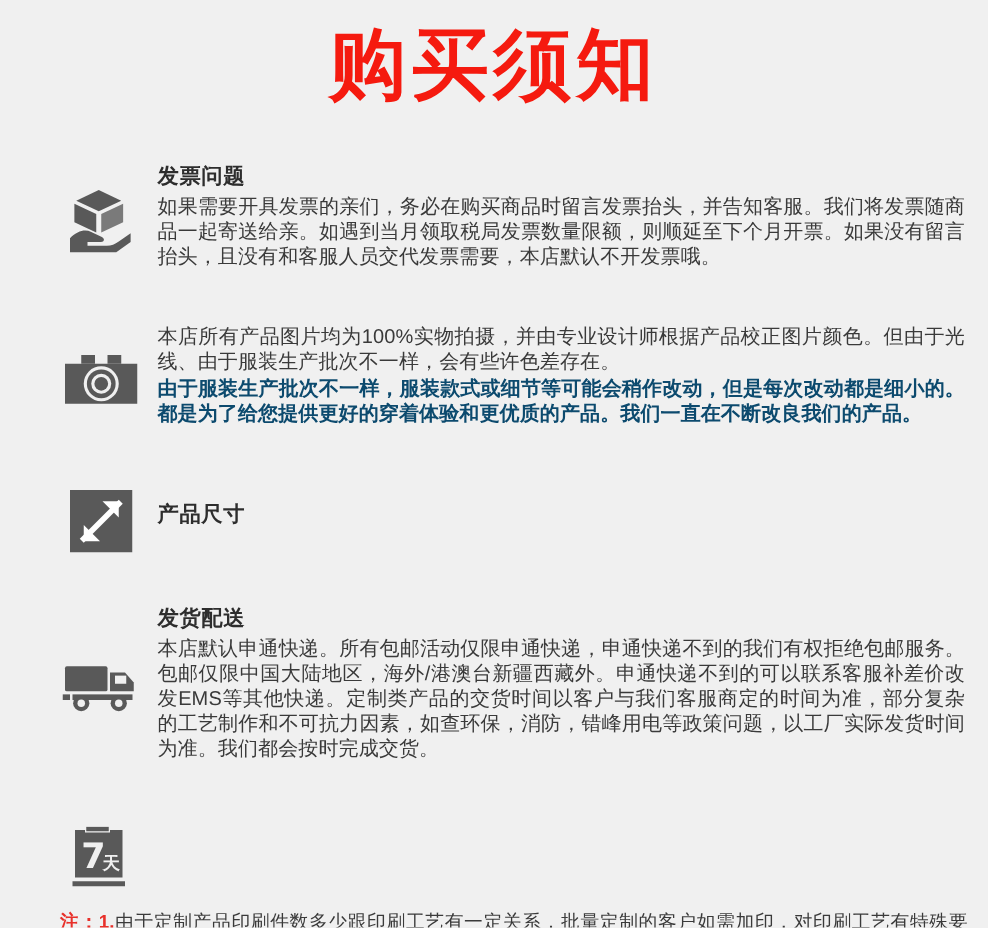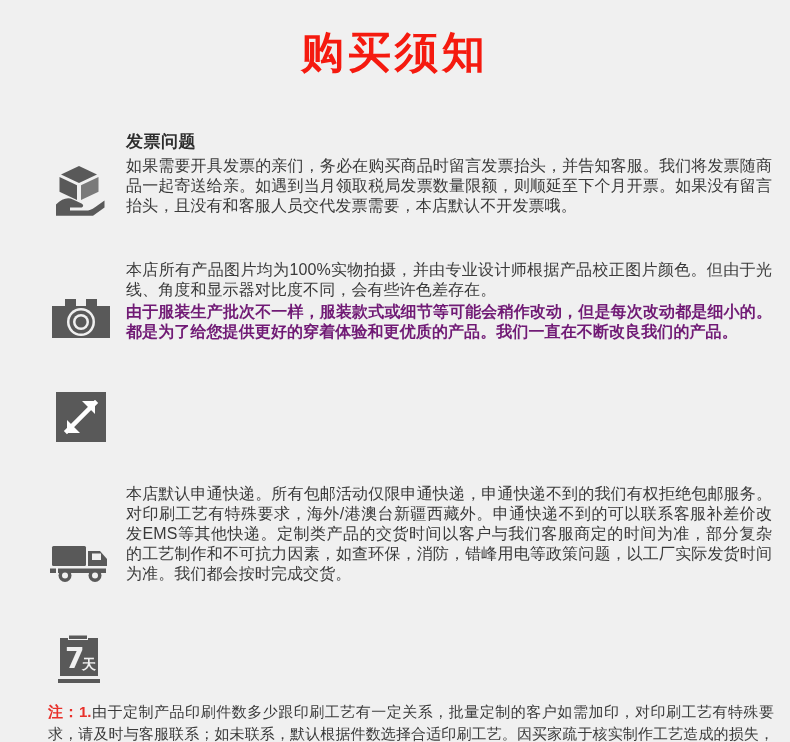--- a/index.html
+++ b/index.html
@@ -22,36 +22,36 @@
     box-sizing: border-box;
   }
 
   
   .title-wrap {
     text-align: center;
     padding-top: 16px;
   }
   .title {
     display: inline-block;
-    font-size: 43px;
+    font-size: 62px;
     line-height: 72px;
     font-weight: bold;
     color: #f51a0f;
     letter-spacing: 4px;
     font-family: "DejaVu Sans", "Liberation Sans", sans-serif;
   }
 
   
   .sections {
     margin-top: 22px;
     padding: 0 14px 0 36px;
   }
   .section {
     display: flex;
-    align-items: flex-end;
+    align-items: center;
     margin-bottom: 13px;
     margin-top: 42px;
   }
   .icon-cell {
     width: 90px;
     min-width: 90px;
     padding-top: 6px;
     display: flex;
     justify-content: center;
     align-items: flex-start;
@@ -72,21 +72,21 @@
   }
   .sec-para {
     font-size: 16px;
     line-height: 20px;
     color: #3a3a3a;
     margin: 0 0 2px 0;
     text-align: justify;
     letter-spacing: 0.1px;
   }
   .sec-para.red {
-    color: #701a75;
+    color: #0c4a6e;
     font-weight: bold;
   }
   .inline-red {
     color: #e8302a;
     font-weight: bold;
   }
 
   
   .footer {
     margin-top: 6px;
@@ -141,58 +141,60 @@
             <path d="M13 3 L24 3 L24 10 L13 10 Z"></path>
             <path d="M34 3 L45 3 L45 10 L34 10 Z"></path>
             <circle cx="29" cy="26" r="14" fill="#f0f0f0"></circle>
             <circle cx="29" cy="26" r="11.5" fill="#595959"></circle>
             <circle cx="29" cy="26" r="8" fill="#f0f0f0"></circle>
             <circle cx="29" cy="26" r="5.5" fill="#595959"></circle>
           </g>
         </svg>
       </div>
       <div class="body-cell">
-        <p class="sec-para">本店所有产品图片均为100%实物拍摄，并由专业设计师根据产品校正图片颜色。但由于光线、角度和显示器对比度不同，会有些许色差存在。</p>
+        <p class="sec-para">本店所有产品图片均为100%实物拍摄，并由专业设计师根据产品校正图片颜色。但由于光线、由于服装生产批次不一样，会有些许色差存在。</p>
         <p class="sec-para red">由于服装生产批次不一样，服装款式或细节等可能会稍作改动，但是每次改动都是细小的。都是为了给您提供更好的穿着体验和更优质的产品。我们一直在不断改良我们的产品。</p>
       </div>
     </div>
 
     <div class="section">
       <div class="icon-cell">
         <svg width="50" height="50" viewBox="0 0 50 50" aria-hidden="true">
           <rect x="0" y="0" width="50" height="50" fill="#595959"></rect>
           <g stroke="#ffffff" stroke-width="4.5" stroke-linecap="square">
             <line x1="11" y1="39" x2="39" y2="11"></line>
           </g>
           <path d="M39 9 L39 22 L26 9 Z" fill="#ffffff"></path>
           <path d="M11 41 L11 28 L24 41 Z" fill="#ffffff"></path>
         </svg>
       </div>
       <div class="body-cell">
+        <h3 class="sec-heading">产品尺寸</h3>
       </div>
     </div>
 
     <div class="section">
       <div class="icon-cell">
         <svg width="62" height="44" viewBox="0 0 62 44" aria-hidden="true">
           <g fill="#595959">
             <rect x="2" y="4" width="34" height="20" rx="1.5"></rect>
             <path d="M38 9 L50 9 L57 17 L57 24 L38 24 Z"></path>
             <rect x="42" y="11.5" width="9" height="6.5" fill="#f0f0f0"></rect>
             <rect x="8" y="26.5" width="48" height="4.5"></rect>
             <rect x="0" y="26.5" width="6" height="4.5"></rect>
             <circle cx="15" cy="33.5" r="6.5"></circle>
             <circle cx="15" cy="33.5" r="3" fill="#f0f0f0"></circle>
             <circle cx="45" cy="33.5" r="6.5"></circle>
             <circle cx="45" cy="33.5" r="3" fill="#f0f0f0"></circle>
           </g>
         </svg>
       </div>
       <div class="body-cell">
-        <p class="sec-para">本店默认申通快递。所有包邮活动仅限申通快递，申通快递不到的我们有权拒绝包邮服务。对印刷工艺有特殊要求，海外/港澳台新疆西藏外。申通快递不到的可以联系客服补差价改发EMS等其他快递。定制类产品的交货时间以客户与我们客服商定的时间为准，部分复杂的工艺制作和不可抗力因素，如查环保，消防，错峰用电等政策问题，以工厂实际发货时间为准。我们都会按时完成交货。</p>
+        <h3 class="sec-heading">发货配送</h3>
+        <p class="sec-para">本店默认申通快递。所有包邮活动仅限申通快递，申通快递不到的我们有权拒绝包邮服务。包邮仅限中国大陆地区，海外/港澳台新疆西藏外。申通快递不到的可以联系客服补差价改发EMS等其他快递。定制类产品的交货时间以客户与我们客服商定的时间为准，部分复杂的工艺制作和不可抗力因素，如查环保，消防，错峰用电等政策问题，以工厂实际发货时间为准。我们都会按时完成交货。</p>
       </div>
     </div>
 
     <div class="section">
       <div class="icon-cell">
         <svg width="50" height="54" viewBox="0 0 50 54" aria-hidden="true">
           <g fill="#595959">
             <path d="M4 4 L42 4 L42 42 L4 42 Z"></path>
             <rect x="12" y="0" width="20" height="6" fill="#f0f0f0"></rect>
             <rect x="13" y="1.5" width="18" height="3.5" fill="#595959"></rect>

